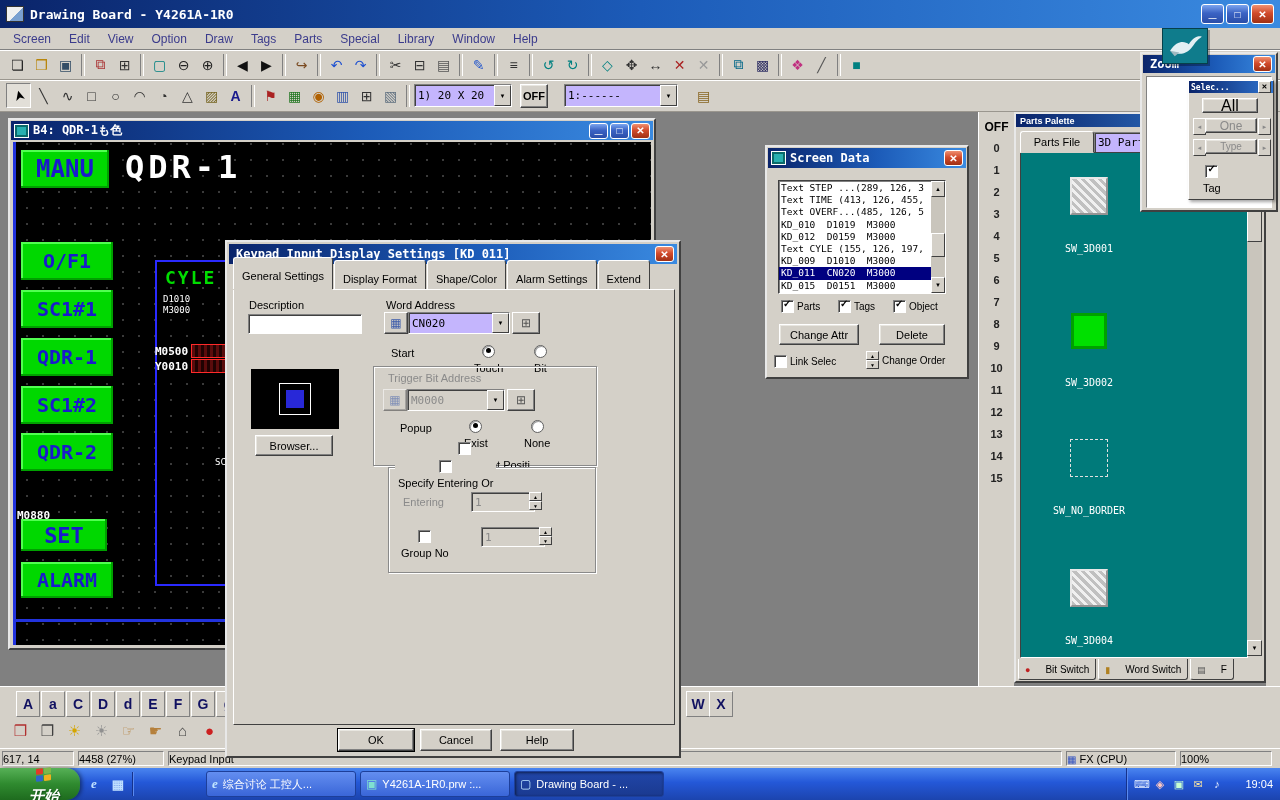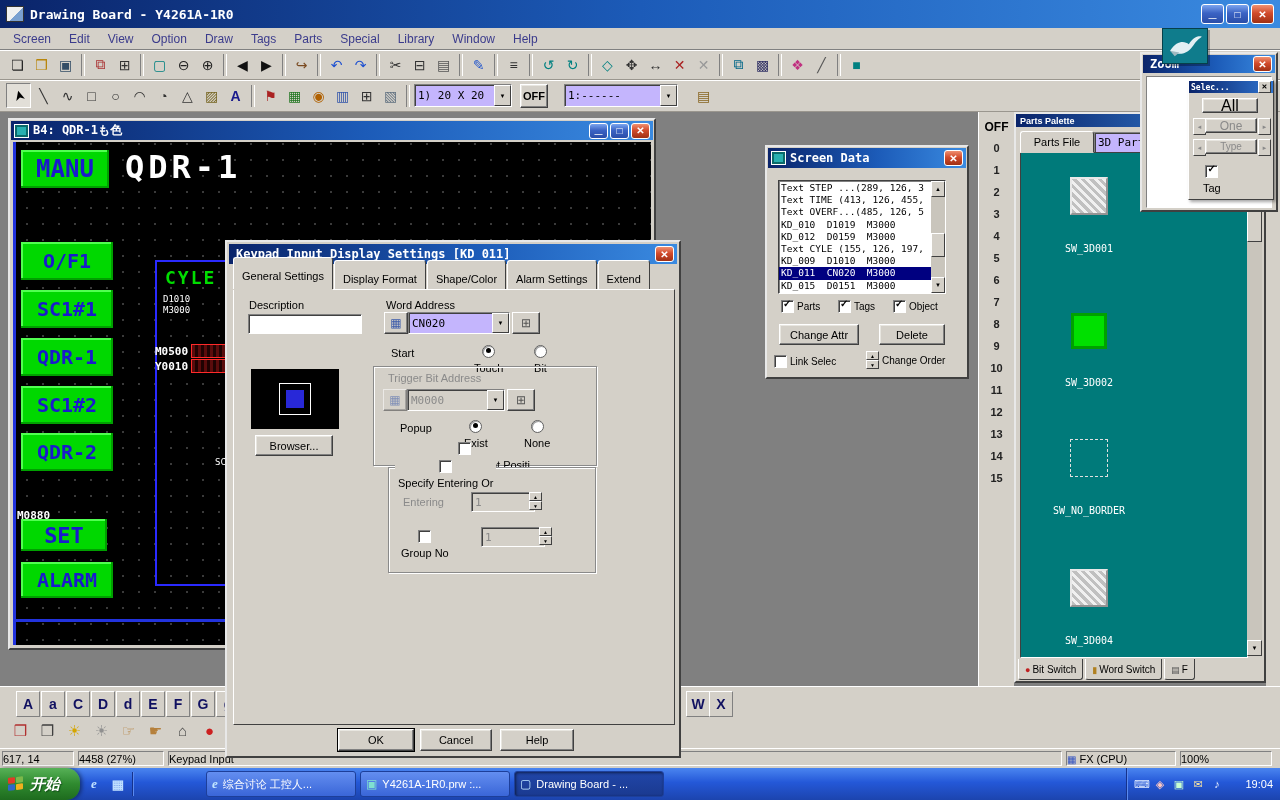--- a/index.html
+++ b/index.html
@@ -88,21 +88,21 @@
   .greenp{background:#00e000;border:3px solid #00a000;width:36px;height:36px;}
   .dashedp{border:1px dashed #e0e0e0;background:transparent;}
   .part-label{margin-top:28px;color:#fff;font:10px "DejaVu Sans Mono",monospace;white-space:nowrap;}
   .pal-scroll{position:absolute;left:231px;top:38px;width:15px;height:504px;background:#c9c5bc;display:flex;flex-direction:column;}
   .sb-btn{height:14px;background:#d4d0c8;border:1px solid;border-color:#fff #404040 #404040 #fff;display:flex;align-items:center;justify-content:center;flex:none;}
   .sb-up::after{content:"▲";font-size:6px;}
   .sb-dn::after{content:"▼";font-size:6px;}
   .sb-track{flex:1;position:relative;}
   .sb-thumb{position:absolute;left:0;right:0;background:#d4d0c8;border:1px solid;border-color:#fff #404040 #404040 #fff;}
   .pal-tabs-bottom{position:absolute;left:2px;top:545px;height:21px;display:flex;gap:2px;}
-  .pal-btab{background:#d4d0c8;border:1px solid;border-color:#808080 #404040 #404040 #fff;border-top:none;border-radius:0 0 3px 3px;display:flex;align-items:center;gap:2px;padding:0 6px;font:10px "Liberation Sans",sans-serif;white-space:nowrap;}
+  .pal-btab{background:#d4d0c8;border:1px solid;border-color:#808080 #404040 #404040 #fff;border-top:none;border-radius:0 0 3px 3px;display:flex;align-items:center;gap:15px;padding:0 6px;font:10px "Liberation Sans",sans-serif;white-space:nowrap;}
   .ico-bit::after{content:"●";color:#c02020;font-size:9px;}
   .ico-word::after{content:"▮";color:#b08020;font-size:9px;}
   .ico-f::after{content:"▤";color:#555;font-size:9px;}
 
   
   .canvas-win{position:absolute;left:8px;top:118px;width:648px;height:532px;z-index:10;box-sizing:border-box;}
   .cw-tbar{height:19px;margin:1px;}
   .cw-body{position:absolute;left:3px;top:22px;right:3px;bottom:3px;background:#000;background-image:radial-gradient(#3a3a3a 1px,transparent 1.4px);background-size:16px 16px;background-position:6px 10px;overflow:hidden;}
   .blue-edge-left{position:absolute;left:0;top:0;width:3px;height:100%;background:#2233dd;}
   .blue-edge-bottom{position:absolute;left:0;top:477px;width:100%;height:3px;background:#2233dd;}
@@ -151,21 +151,21 @@
   .am-r::after{content:"►";font-size:6px;}
   .bird{position:absolute;left:1162px;top:28px;width:44px;height:34px;background:#0f7c8c;border:1px solid #06404a;z-index:45;display:flex;align-items:center;justify-content:center;box-shadow:2px 2px 0 rgba(0,0,0,.3);}
 
   
   .statusbar{position:absolute;left:0;top:748px;width:1280px;height:20px;background:#d4d0c8;border-top:1px solid #fff;z-index:6;box-sizing:border-box;}
   .sp{position:absolute;top:2px;height:15px;border:1px solid;border-color:#808080 #fff #fff #808080;font:11px "Liberation Sans",sans-serif;line-height:15px;padding:0 0;color:#000;overflow:hidden;white-space:nowrap;box-sizing:border-box;}
   .plc-icon::before{content:"▦";color:#3050c0;margin-right:3px;font-size:10px;}
 
   
   .taskbar{position:absolute;left:0;top:768px;width:1280px;height:32px;background:linear-gradient(#4a85f0,#2458d8 45%,#1c44ae);z-index:60;}
-  .start-btn{position:absolute;left:0;top:0;width:80px;height:32px;background:linear-gradient(#57b157,#2f8a2f 50%,#1e6b1e);border-radius:0 14px 14px 0;box-shadow:2px 0 4px rgba(0,0,0,.45);display:flex;align-items:center;gap:6px;padding-left:8px;color:#fff;font:bold italic 15px "Liberation Sans",sans-serif;text-shadow:1px 1px 1px #14521a;box-sizing:border-box;}
+  .start-btn{position:absolute;left:0;top:0;width:80px;height:32px;background:linear-gradient(#57b157,#2f8a2f 50%,#1e6b1e);border-radius:0 14px 14px 0;box-shadow:2px 0 4px rgba(0,0,0,.45);display:flex;align-items:center;gap:6px;padding-left:8px;color:#fff;font:bold italic 15px "Liberation Sans",sans-serif;text-shadow:1px 1px 1px #14521a;box-sizing:border-box;flex-direction:column;}
   .flag{width:16px;height:14px;display:grid;grid-template-columns:7px 7px;grid-template-rows:6px 6px;gap:1px;transform:skewY(-6deg);}
   .flag i{display:block;border-radius:1px;}
   .fr{background:#e03a28;}.fg{background:#7cb84a;}.fb{background:#2e66c9;}.fy{background:#f0b01e;}
   .ql{position:absolute;left:86px;top:0;height:32px;display:flex;align-items:center;gap:8px;}
   .ql-icon{font:bold italic 13px "Liberation Serif",serif;color:#bfe0ff;width:16px;text-align:center;}
   .tb-sep{position:absolute;left:132px;top:4px;width:1px;height:24px;background:#15328c;box-shadow:1px 0 0 #5a8af0;}
   .task{position:absolute;top:3px;height:26px;width:150px;background:linear-gradient(#638ef0,#3a66d8);border:1px solid #1d3f9a;border-radius:3px;color:#fff;font:11px "Liberation Sans",sans-serif;display:flex;align-items:center;gap:5px;padding:0 5px;overflow:hidden;white-space:nowrap;box-sizing:border-box;}
   .task.active{background:linear-gradient(#2146a8,#1a3a90);box-shadow:inset 1px 1px 3px rgba(0,0,0,.55);}
   .task-icon{font-size:12px;color:#bfe4ff;flex:none;}
   .tray{position:absolute;left:1126px;top:0;right:0;height:32px;border-left:1px solid #15328c;box-shadow:inset 1px 0 0 #5a8af0;display:flex;align-items:center;gap:5px;padding:0 7px;box-sizing:border-box;}

